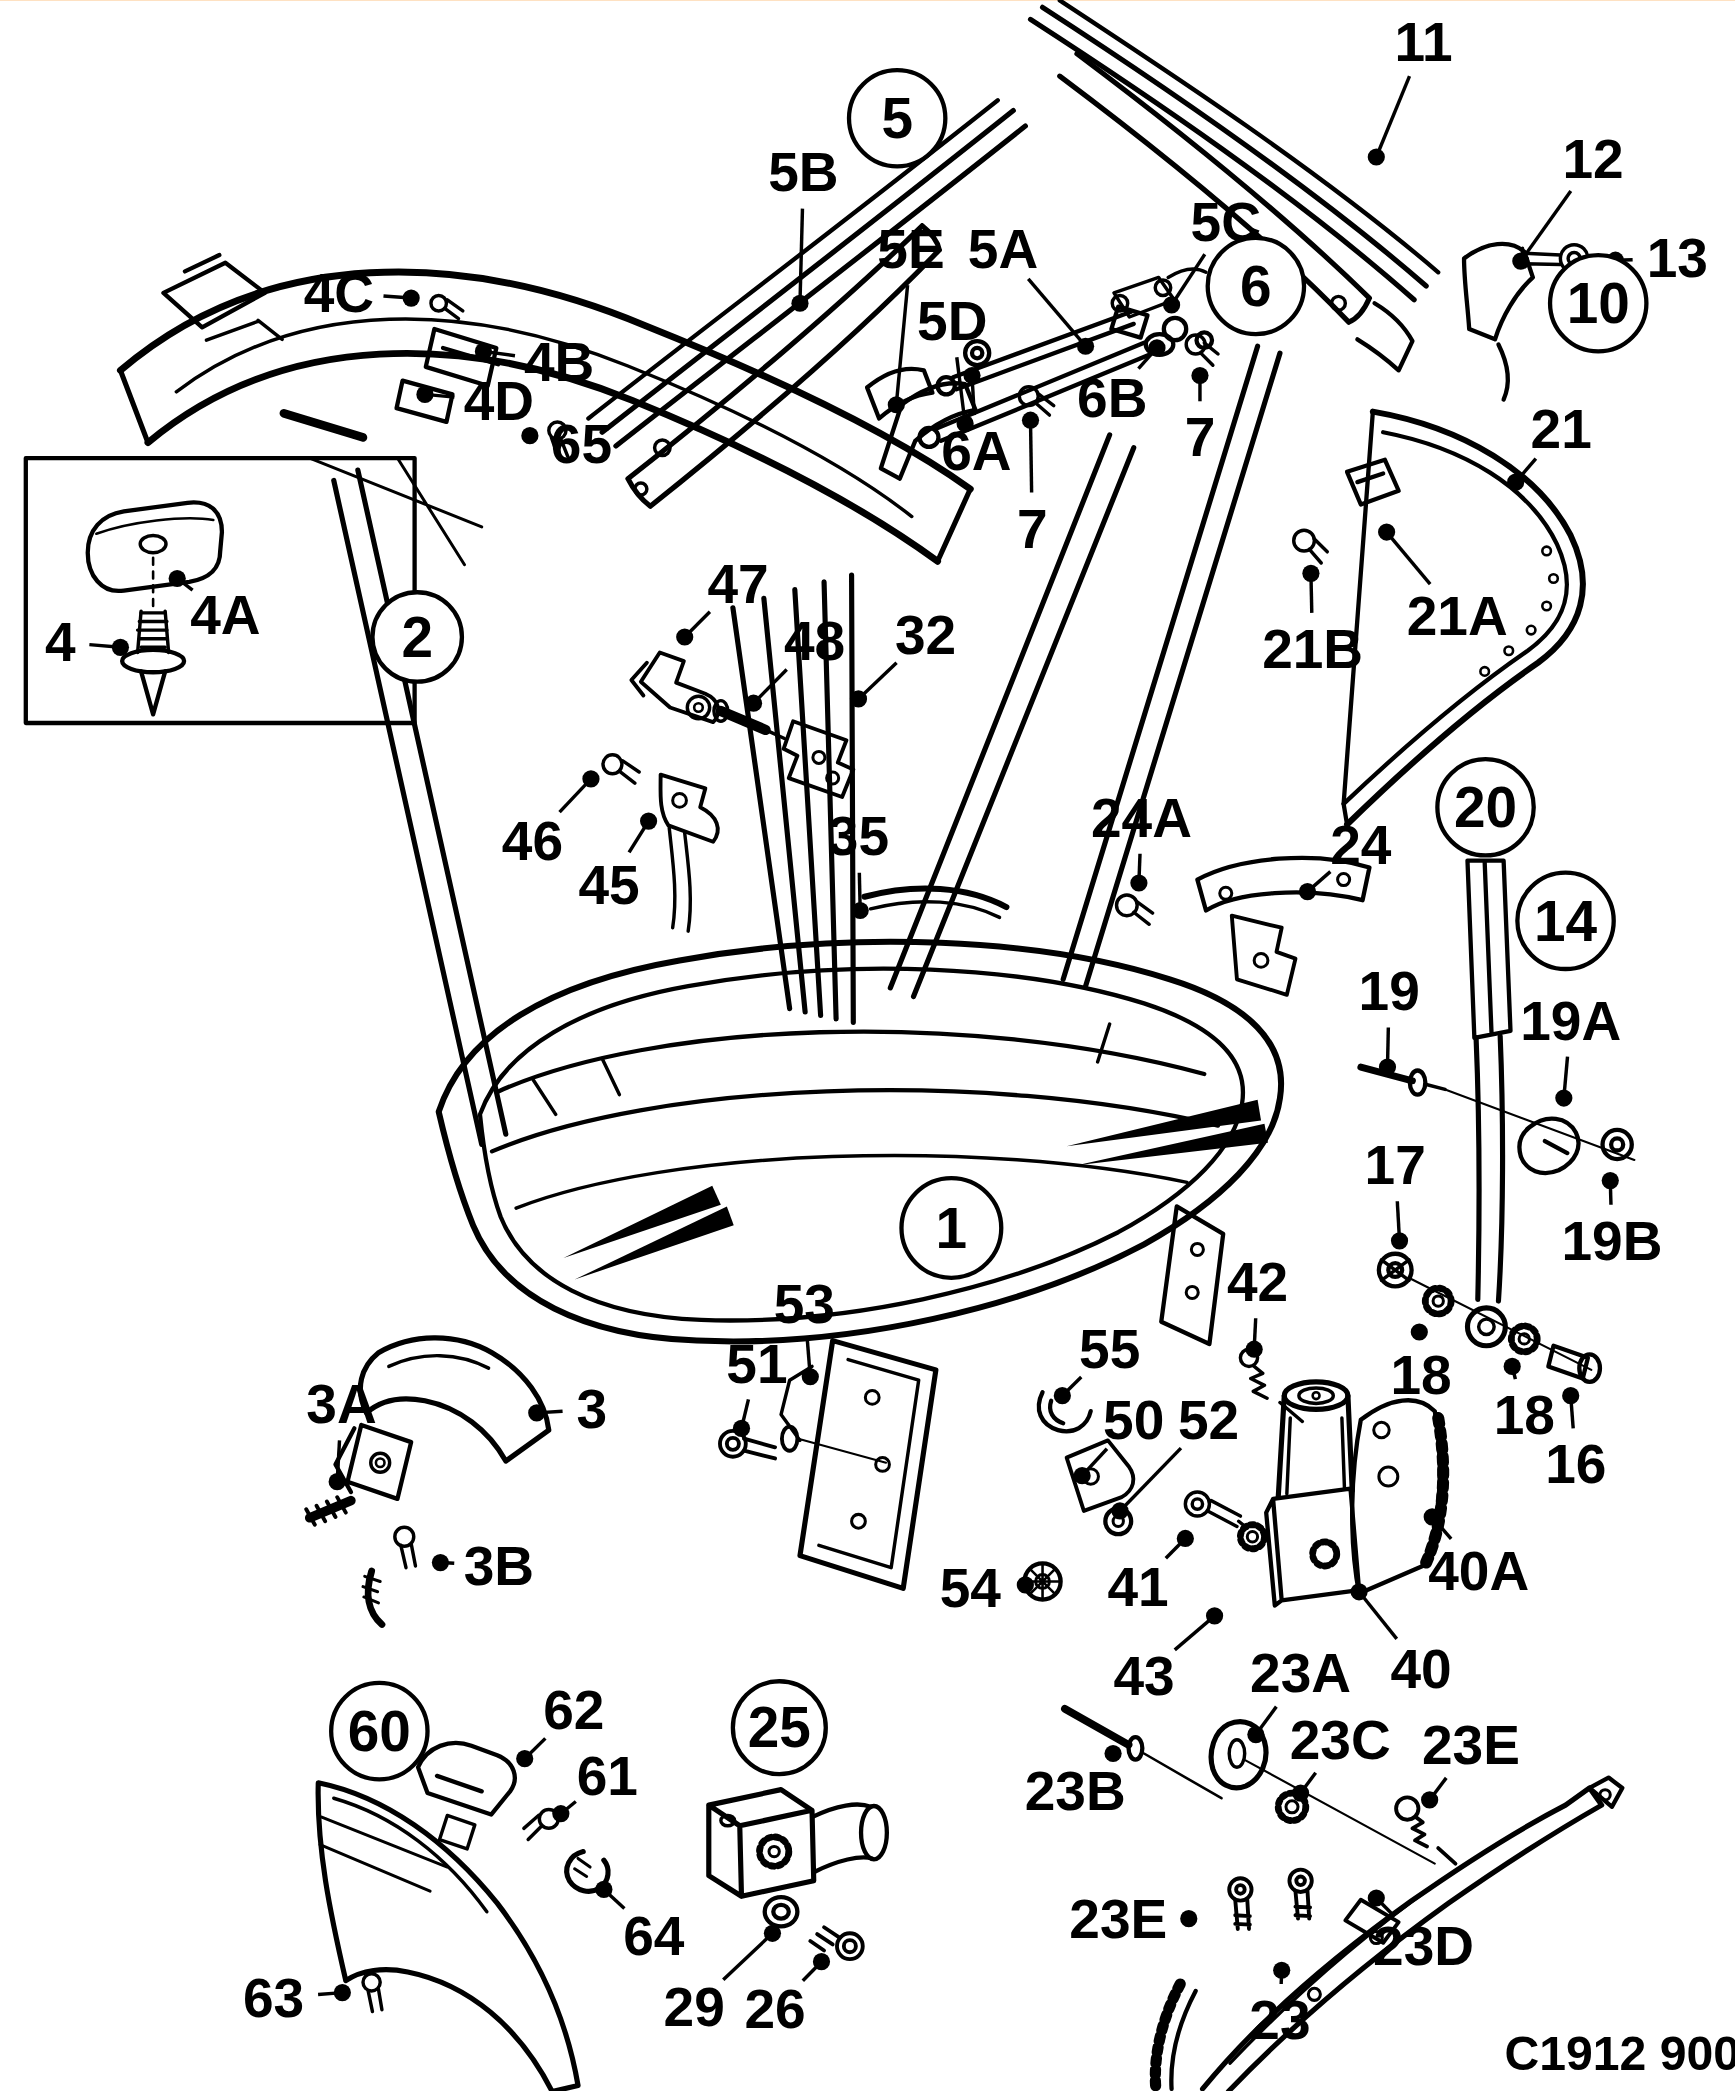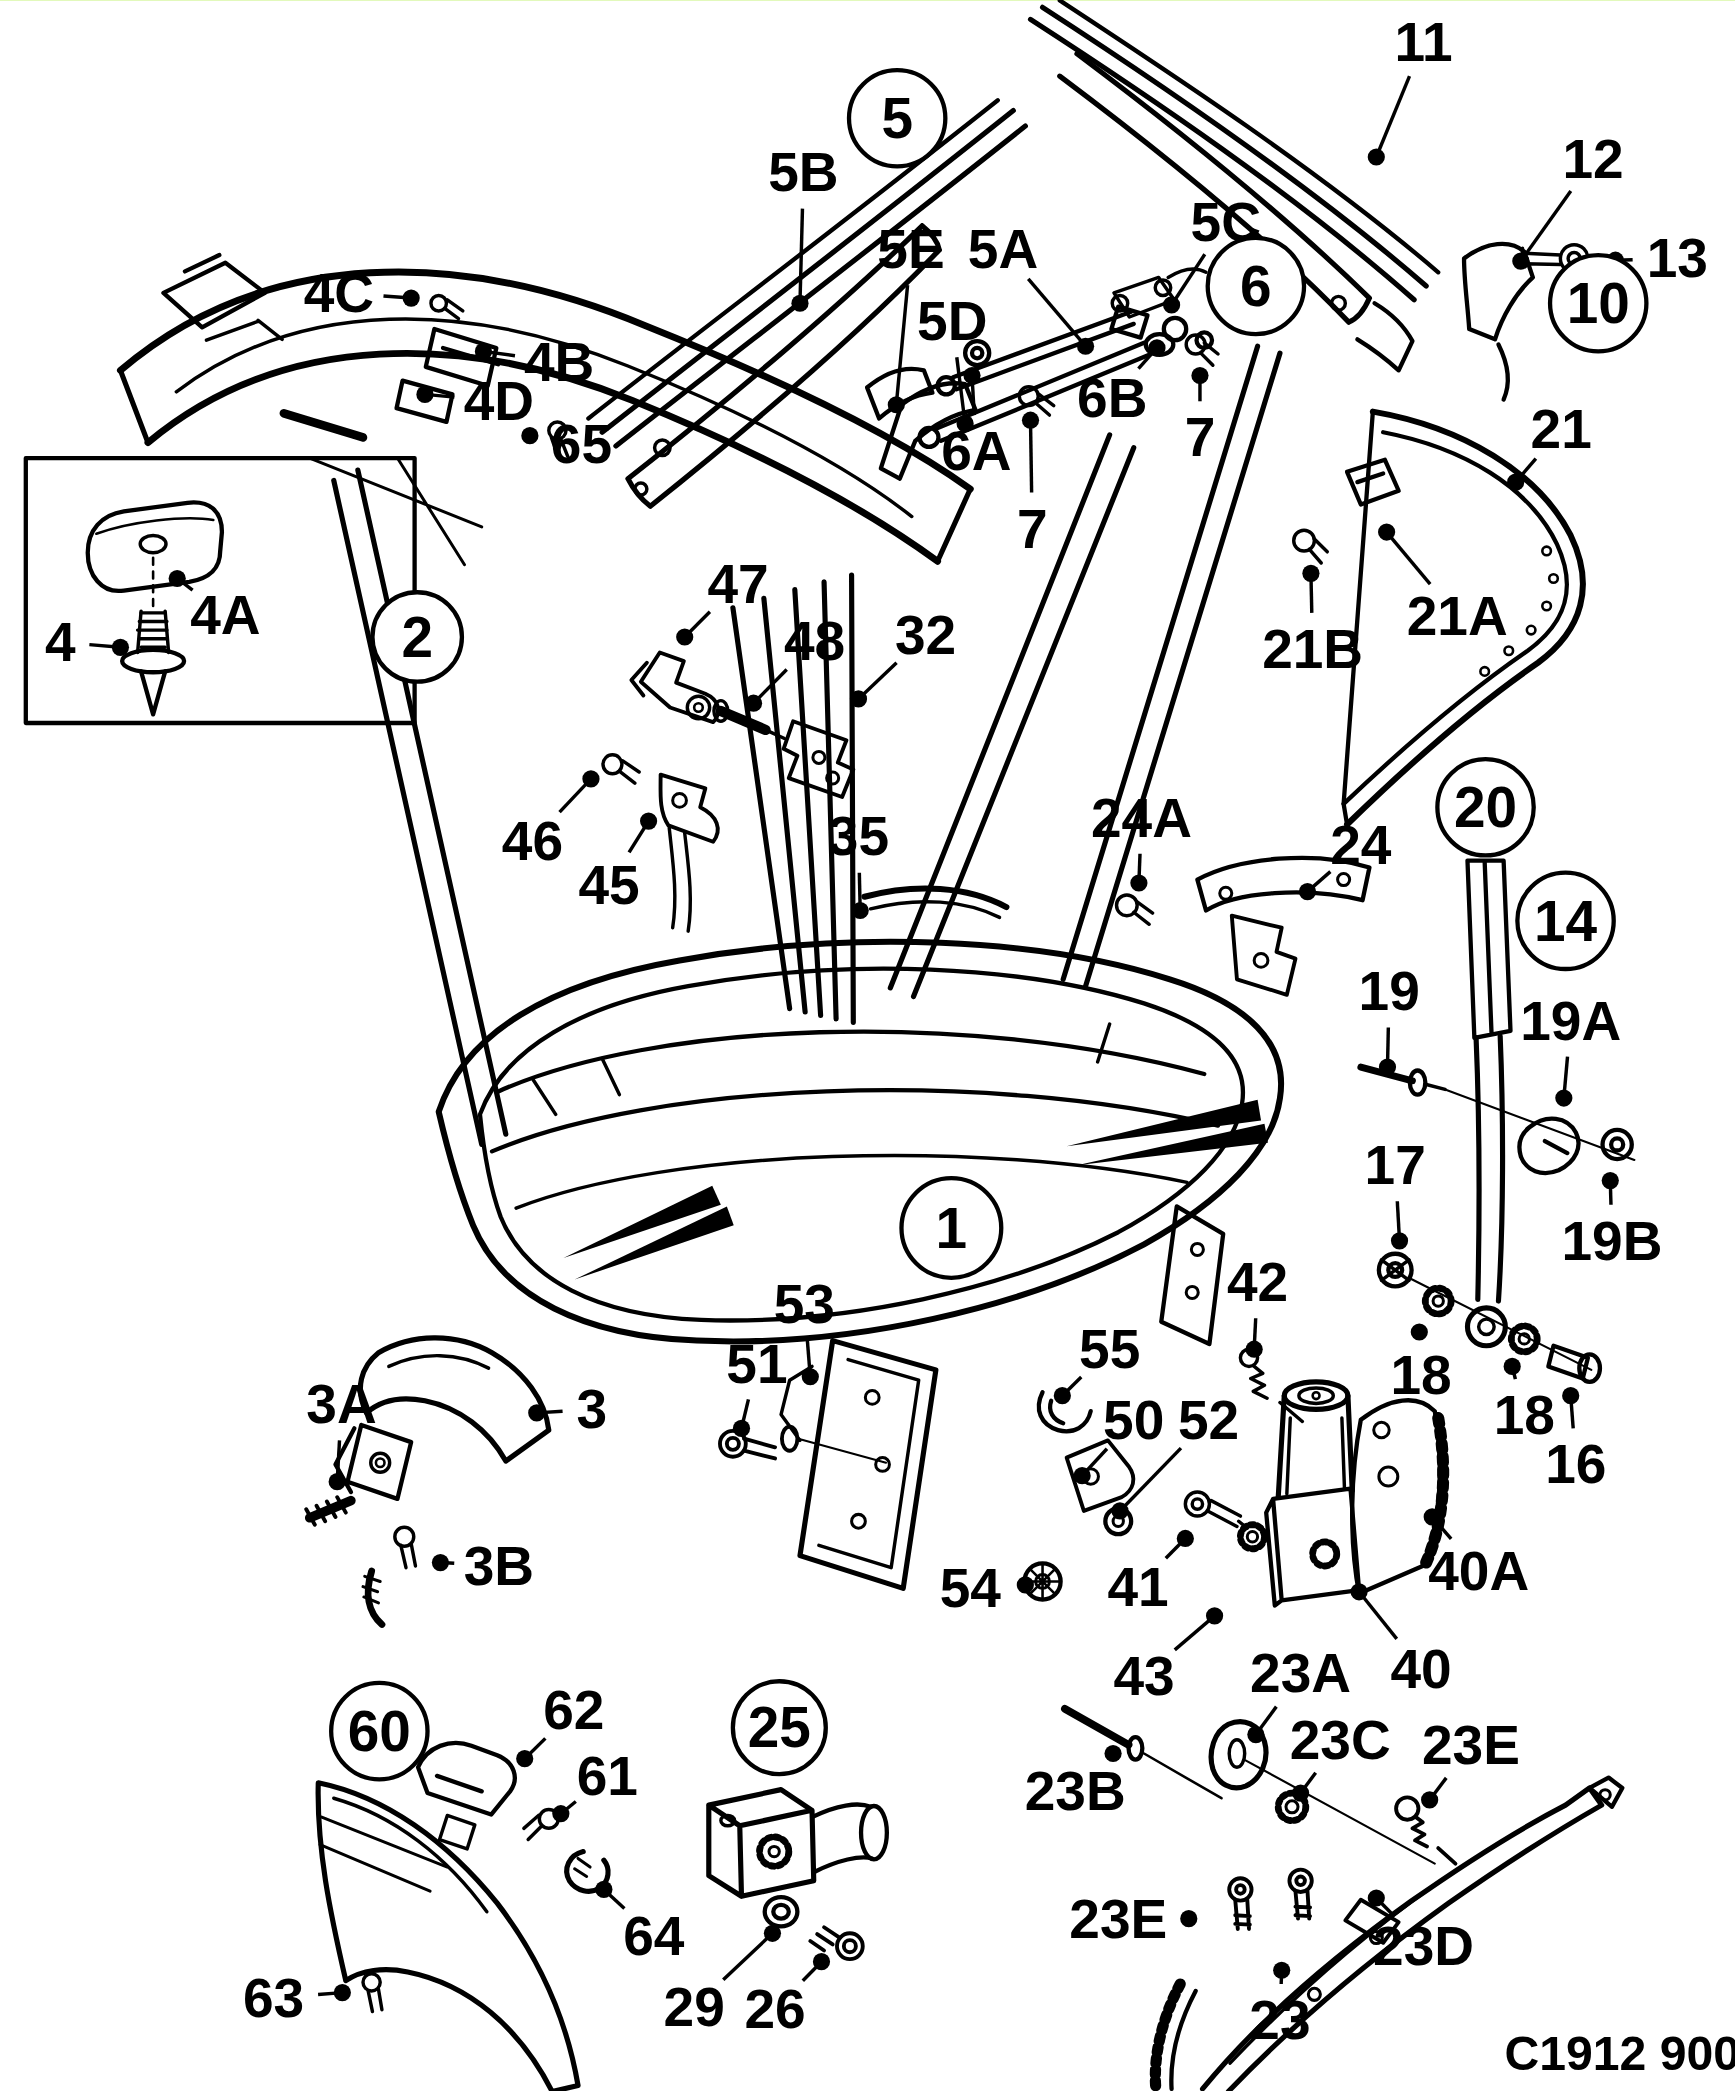--- a/index.html
+++ b/index.html
@@ -1,16 +1,16 @@
 <!DOCTYPE html>
 <html style="font-size:13.8px"><head>
 <meta charset="utf-8">
 <style>
   html,body{margin:0;padding:0;background:#ffffff;}
-  .page{position:relative;width:1735px;height:2092px;background:#bef264;overflow:hidden;}
+  .page{position:relative;width:1735px;height:2092px;background:#fdba74;overflow:hidden;}
   svg{display:block;}
   text{font-family:"Liberation Sans","DejaVu Sans",sans-serif;font-weight:bold;fill:#000;}
   .art path,.art line,.art circle,.art ellipse,.art rect,.art polyline{vector-effect:none;}
 </style>
 </head>
 <body>
 
 <div class="page">
 <svg width="1735" height="2092" viewBox="0 0 2017 2431" xmlns="http://www.w3.org/2000/svg">
   <rect x="0" y="0" width="2017" height="2431" fill="#ffffff"></rect>

